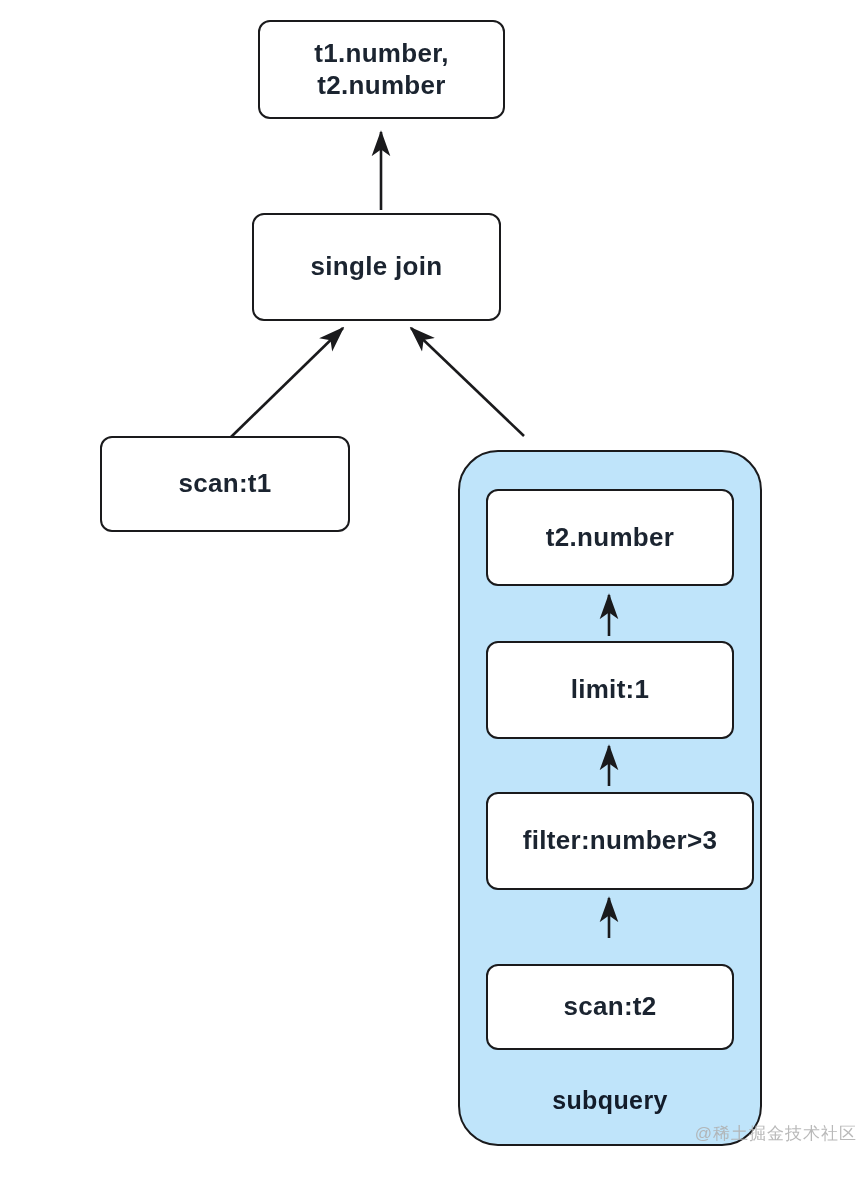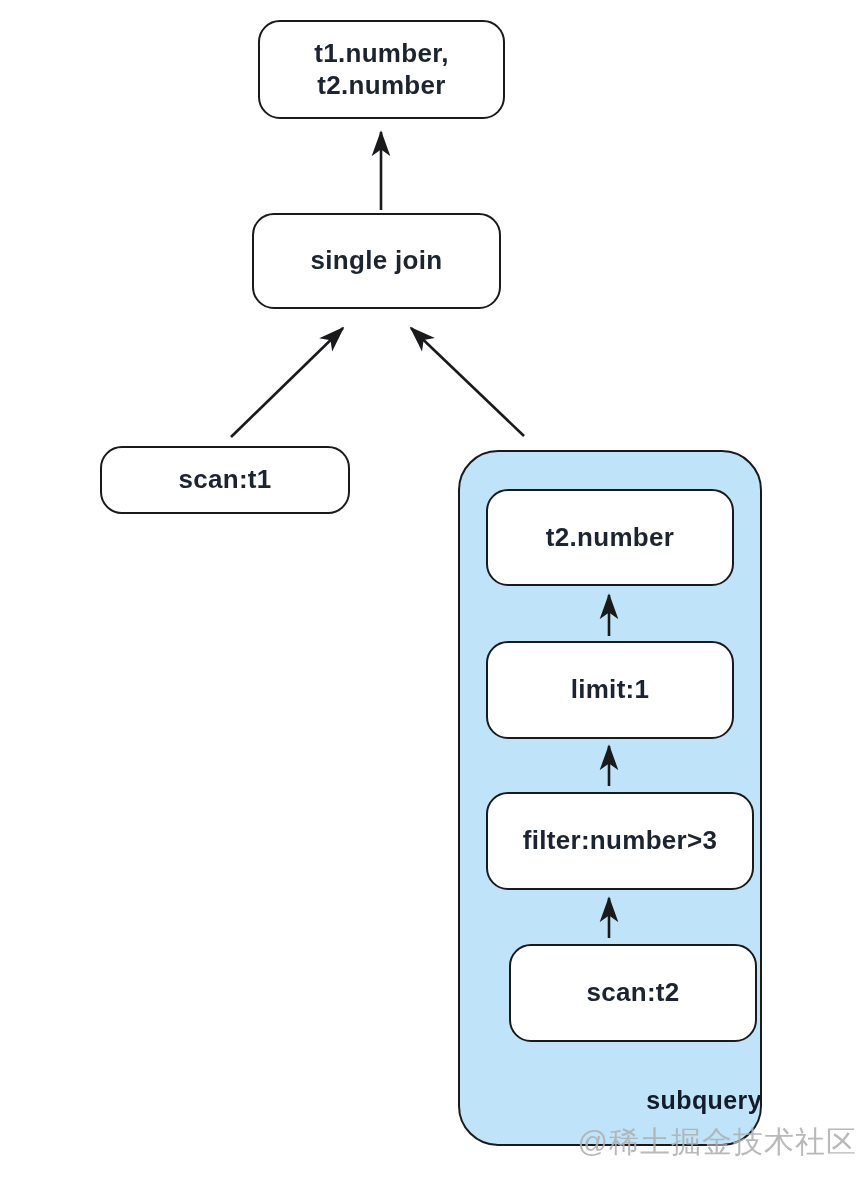--- a/index.html
+++ b/index.html
@@ -20,64 +20,64 @@
     left: 0; top: 0;
     width: 863px;
     height: 1178px;
     pointer-events: none;
   }
   .node {
     position: absolute;
     box-sizing: border-box;
     background: #ffffff;
     border: 2.6px solid #1a1a1c;
-    border-radius: 22px;
+    border-radius: 12px;
     display: flex;
     align-items: center;
     justify-content: center;
     flex-direction: column;
     color: #1b2430;
     font-size: 26px;
     font-weight: 600;
     letter-spacing: 0.3px;
     text-align: center;
     line-height: 1.22;
   }
   .node-result      { left: 258px; top: 20px;  width: 247px; height: 99px; }
-  .node-join        { left: 252px; top: 213px; width: 249px; height: 96px; }
-  .node-scan-t1     { left: 100px; top: 446px; width: 250px; height: 68px; }
+  .node-join        { left: 252px; top: 213px; width: 249px; height: 108px; }
+  .node-scan-t1     { left: 100px; top: 436px; width: 250px; height: 96px; }
   .subquery-group {
     position: absolute;
     left: 458px; top: 450px;
     width: 304px; height: 696px;
     box-sizing: border-box;
     background: #bfe4fa;
     border: 2.8px solid #1a1a1c;
     border-radius: 40px;
   }
   .node-t2-number   { left: 486px; top: 489px; width: 248px; height: 97px; }
   .node-limit       { left: 486px; top: 641px; width: 248px; height: 98px; text-align: center; }
   .node-filter      { left: 486px; top: 792px; width: 268px; height: 98px; }
-  .node-scan-t2     { left: 486px; top: 944px; width: 248px; height: 98px; margin-left: 23px; }
+  .node-scan-t2     { left: 486px; top: 964px; width: 248px; height: 86px; }
   .subquery-label {
     position: absolute;
     left: 458px; top: 1086px;
     width: 304px;
-    text-align: right;
+    text-align: center;
     color: #131c2a;
     font-size: 25px;
     font-weight: 600;
     letter-spacing: 0.4px;
   }
   .watermark {
     position: absolute;
     right: 6px;
     top: 1122px;
     color: rgba(175, 175, 175, 0.88);
-    font-size: 30px;
+    font-size: 17px;
     font-weight: 400;
     letter-spacing: 1px;
     z-index: 5;
   }
 </style>
 </head>
 <body>
 
 <div class="canvas">
 

